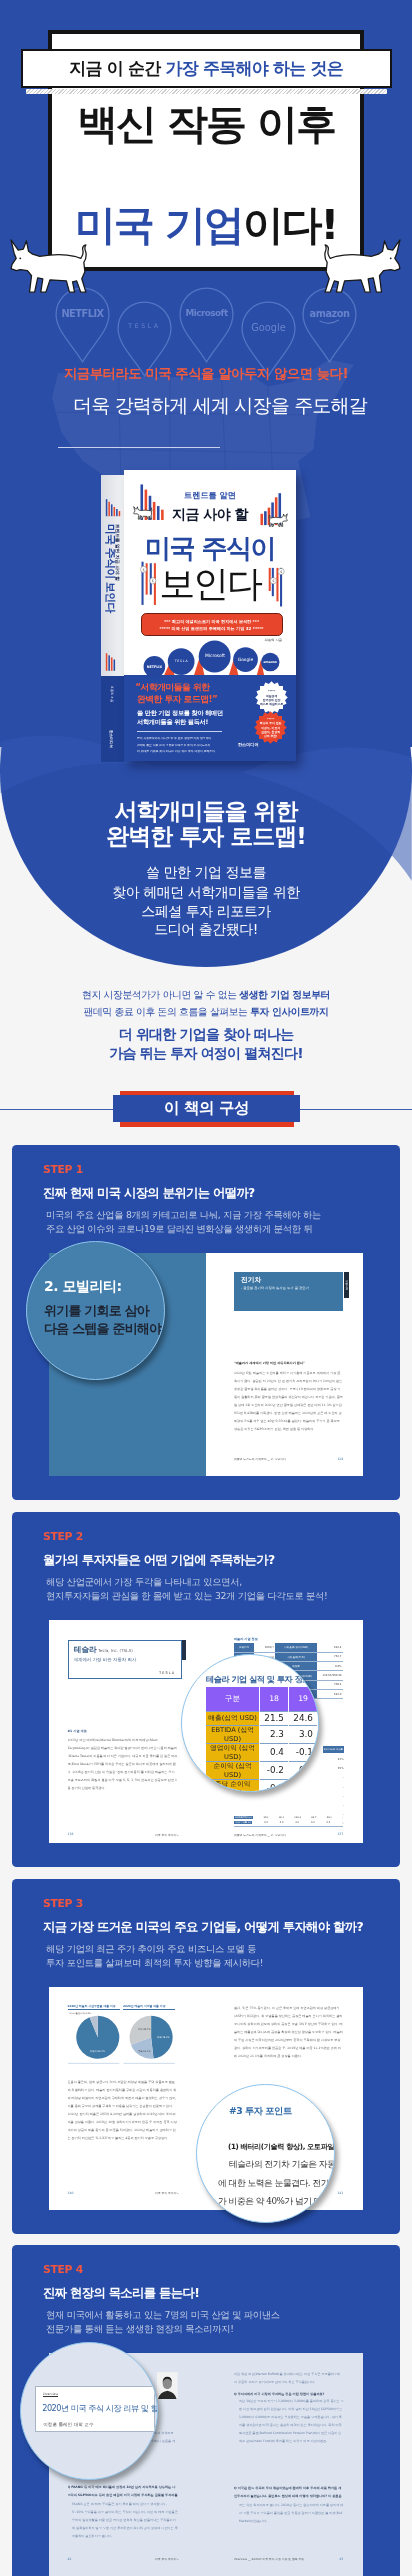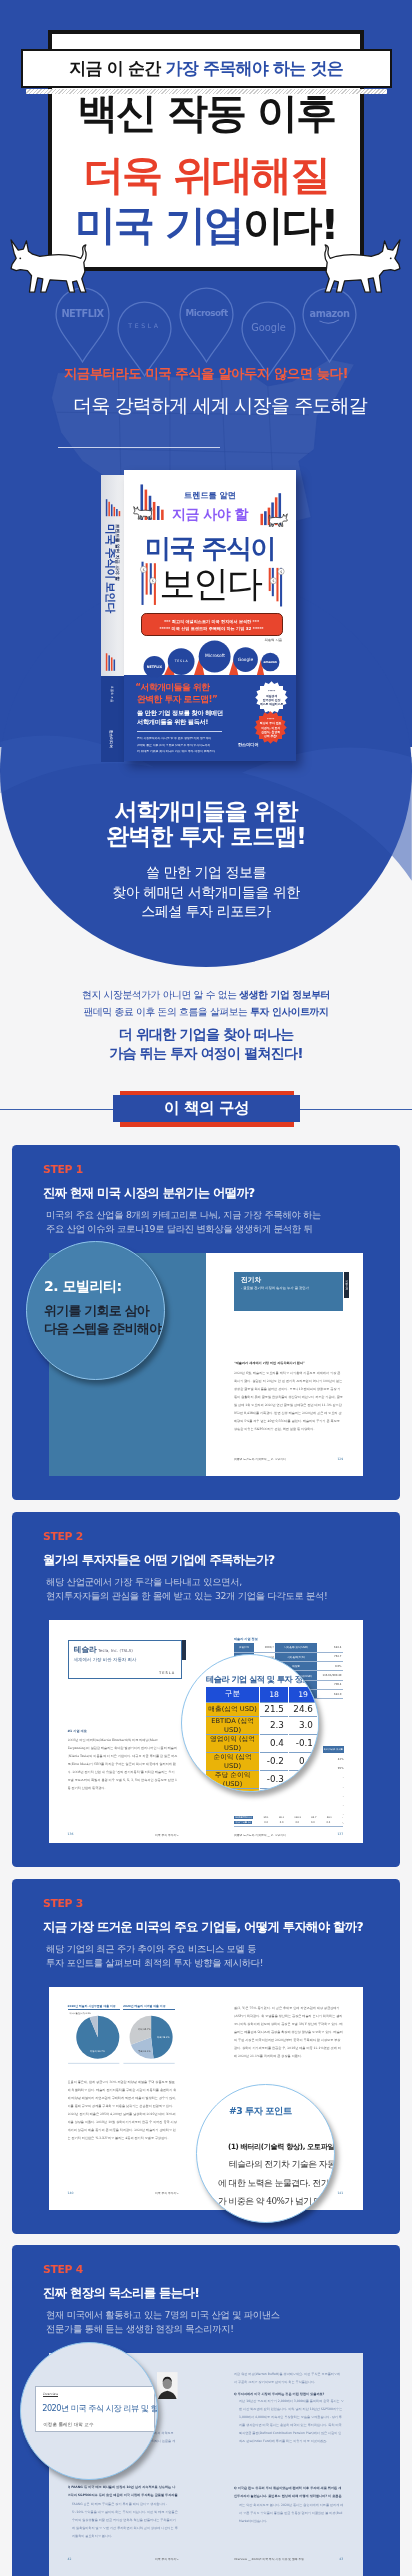--- a/index.html
+++ b/index.html
@@ -52,21 +52,21 @@
 .step-desc{left:34px;font-size:9.3px;color:#c4cde4;white-space:nowrap;letter-spacing:-0.3px;line-height:14px;}
 .preview{left:37px;top:108px;width:314px;height:223px;}
 .tiny{font-size:3.1px;line-height:8px;color:#5a5a5a;font-family:"DejaVu Serif",serif;overflow:hidden;}
 .pfoot{font-size:2.8px;color:#555;white-space:nowrap;top:204px;}
 .pnum{font-size:3.1px;color:#3f79a5;white-space:nowrap;top:204px;}
 .mag{position:absolute;border-radius:50%;border:1.5px solid #8fc4ec;box-shadow:3.1px 4.6px 5.2px rgba(0,0,0,0.35);overflow:hidden;}
 .mini-table{border-collapse:collapse;font-size:2.6px;width:109px;}
 .mini-table td{border-bottom:0.5px solid #9ab3d1;padding:1px 1.5px;height:9.3px;color:#444;text-align:right;}
 .mini-table td.h{background:#3f6fa5;color:#fff;text-align:center;}
 .mag-table{border-collapse:collapse;}
-.mag-table th{background:#1d4ed8;color:#fff;font-weight:normal;font-size:7.7px;height:15px;border-right:1px solid #fff;}
+.mag-table th{background:#8b5cf6;color:#fff;font-weight:normal;font-size:7.7px;height:24px;border-right:1px solid #fff;}
 .mag-table td{height:14px;border-top:1px solid #7fa1c8;font-size:8.8px;color:#222;text-align:right;padding-right:4.1px;border-right:1px solid #fff;}
 .mag-table td.lbl{background:#eab308;text-align:center;font-size:6.7px;padding-right:0;}
 </style>
 </head>
 <body>
 
 <div class="page">
 
   <div class="a hero-bg"></div>
   <div class="a hero-ellipse"></div>
@@ -115,22 +115,21 @@
     <svg width="55" height="76" viewBox="0 0 107 148">
         <path d="M53.5,146 C34,112 2,86 2,53.5 A51.5,51.5 0 1 1 105,53.5 C105,86 73,112 53.5,146 Z" fill="none" stroke="#5575c4" stroke-width="2.5"></path>
         <path d="M34,66 Q53,76 72,64" fill="none" stroke="#6883cc" stroke-width="2"></path>
       </svg>
     <span class="pin-label" style="font-size:9.8px;letter-spacing:-0.5px">amazon</span>
   </div>
 
   <div class="a frame"></div>
   <div class="a hatch"></div>
   <div class="a label-banner"><span>지금 이 순간 </span><span class="label-accent">가장 주목해야 하는 것은</span></div>
-  <div class="a headline" style="top:89px">백신 작동 이후</div>
-  <div class="a headline hl-red" style="top:151px">더욱 위대해질</div>
+  <div class="a headline" style="top:100px">백신 작동 이후</div>
   <div class="a headline" style="top:201px"><span class="hl-blue">미국 기업</span><span>이다!</span></div>
 
   <svg class="a" style="left:9.3px;top:237px" width="82" height="58" viewBox="0 0 160 110">
     <path d="M6,52 L14,40 L10,30 L4,4 L18,24 L28,22 L34,6 L38,26 L46,32 L60,36 Q100,30 128,36 L140,40 Q146,32 144,24 Q142,16 150,14 Q146,20 150,28 Q152,40 146,48 L148,66 L142,80 L150,106 L140,106 L132,84 L124,86 L128,106 L118,106 L112,84 L80,82 L72,106 L62,106 L66,80 L56,78 L50,106 L40,106 L44,74 L36,64 L22,62 L14,64 L4,60 Z" fill="#ffffff" stroke="#1a1a1a" stroke-width="2.5" stroke-linejoin="round"></path>
     <circle cx="22" cy="40" r="1.8" fill="#1a1a1a"></circle>
   </svg>
   <svg class="a" style="left:320px;top:237px" width="82" height="58" viewBox="0 0 160 110">
     <g transform="translate(160,0) scale(-1,1)">
       <path d="M6,52 L14,40 L10,30 L4,4 L18,24 L28,22 L34,6 L38,26 L46,32 L60,36 Q100,30 128,36 L140,40 Q146,32 144,24 Q142,16 150,14 Q146,20 150,28 Q152,40 146,48 L148,66 L142,80 L150,106 L140,106 L132,84 L124,86 L128,106 L118,106 L112,84 L80,82 L72,106 L62,106 L66,80 L56,78 L50,106 L40,106 L44,74 L36,64 L22,62 L14,64 L4,60 Z" fill="#ffffff" stroke="#1a1a1a" stroke-width="2.5" stroke-linejoin="round"></path>
       <circle cx="22" cy="40" r="1.8" fill="#1a1a1a"></circle>
@@ -211,21 +210,21 @@
           <circle cx="236" cy="368" r="24" fill="#24469f"></circle>
         <circle cx="284" cy="373" r="18" fill="#24469f"></circle>
       </svg>
       <div class="a nw" style="left:19.6px;top:195px;width:21.6px;text-align:center;font-size:3.3px;font-weight:bold;color:#fff">NETFLIX</div>
       <div class="a nw" style="left:44px;top:189px;width:27px;text-align:center;font-size:3.1px;letter-spacing:0.8px;color:#fff">TESLA</div>
       <div class="a nw" style="left:75px;top:183px;width:32px;text-align:center;font-size:4.4px;color:#fff">Microsoft</div>
       <div class="a nw" style="left:109px;top:187px;width:25px;text-align:center;font-size:4.4px;color:#fff">Google</div>
       <div class="a nw" style="left:137px;top:190px;width:18.5px;text-align:center;font-size:3.1px;font-weight:bold;color:#fff">amazon</div>
 
       <div class="a bf-center" style="top:19.6px;font-size:8.2px;font-weight:bold;color:#2a4ca6">트렌드를 알면</div>
-      <div class="a bf-center" style="top:36px;font-size:14px;font-weight:bold;color:#8b5cf6;letter-spacing:-0.5px">지금 사야 할</div>
+      <div class="a bf-center" style="top:36px;font-size:14px;font-weight:bold;color:#0f172a;letter-spacing:-0.5px">지금 사야 할</div>
       <div class="a bf-center" style="top:61px;font-size:26px;font-weight:bold;color:#2447a0;letter-spacing:-1.5px">미국 주식이</div>
       <div class="a bf-center" style="top:90px;font-size:36px;font-weight:normal;color:#141414;letter-spacing:-2.1px">보인다</div>
       <div class="a" style="left:16.5px;top:143px;width:142px;height:23px;border-radius:5.2px;background:#e8452d;border:0.8px solid #6a1f10;padding-top:4.1px">
         <div class="nw tc" style="font-size:4.1px;line-height:7.2px;color:#fff;font-weight:bold">*** 최고의 애널리스트가 미국 현지에서 분석한 ***</div>
         <div class="nw tc" style="font-size:4.1px;line-height:7.2px;color:#fff;font-weight:bold">***** 미국 산업 트렌드와 주목해야 하는 기업 32 *****</div>
       </div>
       <div class="a nw" style="right:14px;top:168px;font-size:3.3px;color:#444">최종혁 지음</div>
 
       <div class="a nw" style="left:11.3px;top:212px;font-size:8.8px;font-weight:bold;color:#ff5a38;line-height:11.3px;letter-spacing:-0.5px">“서학개미들을 위한</div>
       <div class="a nw" style="left:13px;top:224px;font-size:8.8px;font-weight:bold;color:#ff5a38;line-height:11.3px;letter-spacing:-0.5px">완벽한 투자 로드맵!”</div>
@@ -263,20 +262,21 @@
         </div>
       </div>
     </div>
   </div>
 
   <div class="a intro-title" style="top:798px">서학개미들을 위한</div>
   <div class="a intro-title" style="top:823px">완벽한 투자 로드맵!</div>
   <div class="a intro-body" style="top:863px">쓸 만한 기업 정보를</div>
   <div class="a intro-body" style="top:883px">찾아 헤매던 서학개미들을 위한</div>
   <div class="a intro-body" style="top:902px">스페셜 투자 리포트가</div>
+  <div class="a intro-body" style="top:920px">드디어 출간됐다!</div>
 
   <div class="a summary-line" style="top:988px"><span>현지 시장분석가가 아니면 알 수 없는 </span><b>생생한 기업 정보부터</b></div>
   <div class="a summary-line" style="top:1005px"><span>팬데믹 종료 이후 돈의 흐름을 살펴보는 </span><b>투자 인사이트까지</b></div>
   <div class="a summary-emph" style="top:1044px">가슴 뛰는 투자 여정이 펼쳐진다!</div>
   <div class="a summary-emph" style="top:1025px">더 위대한 기업을 찾아 떠나는</div>
 
   <div class="a sec-rule" style="left:0;width:113px"></div>
   <div class="a sec-rule" style="left:300px;width:112px"></div>
   <div class="a sec-red" style="top:1091px"></div>
   <div class="a sec-red" style="top:1122px"></div>

